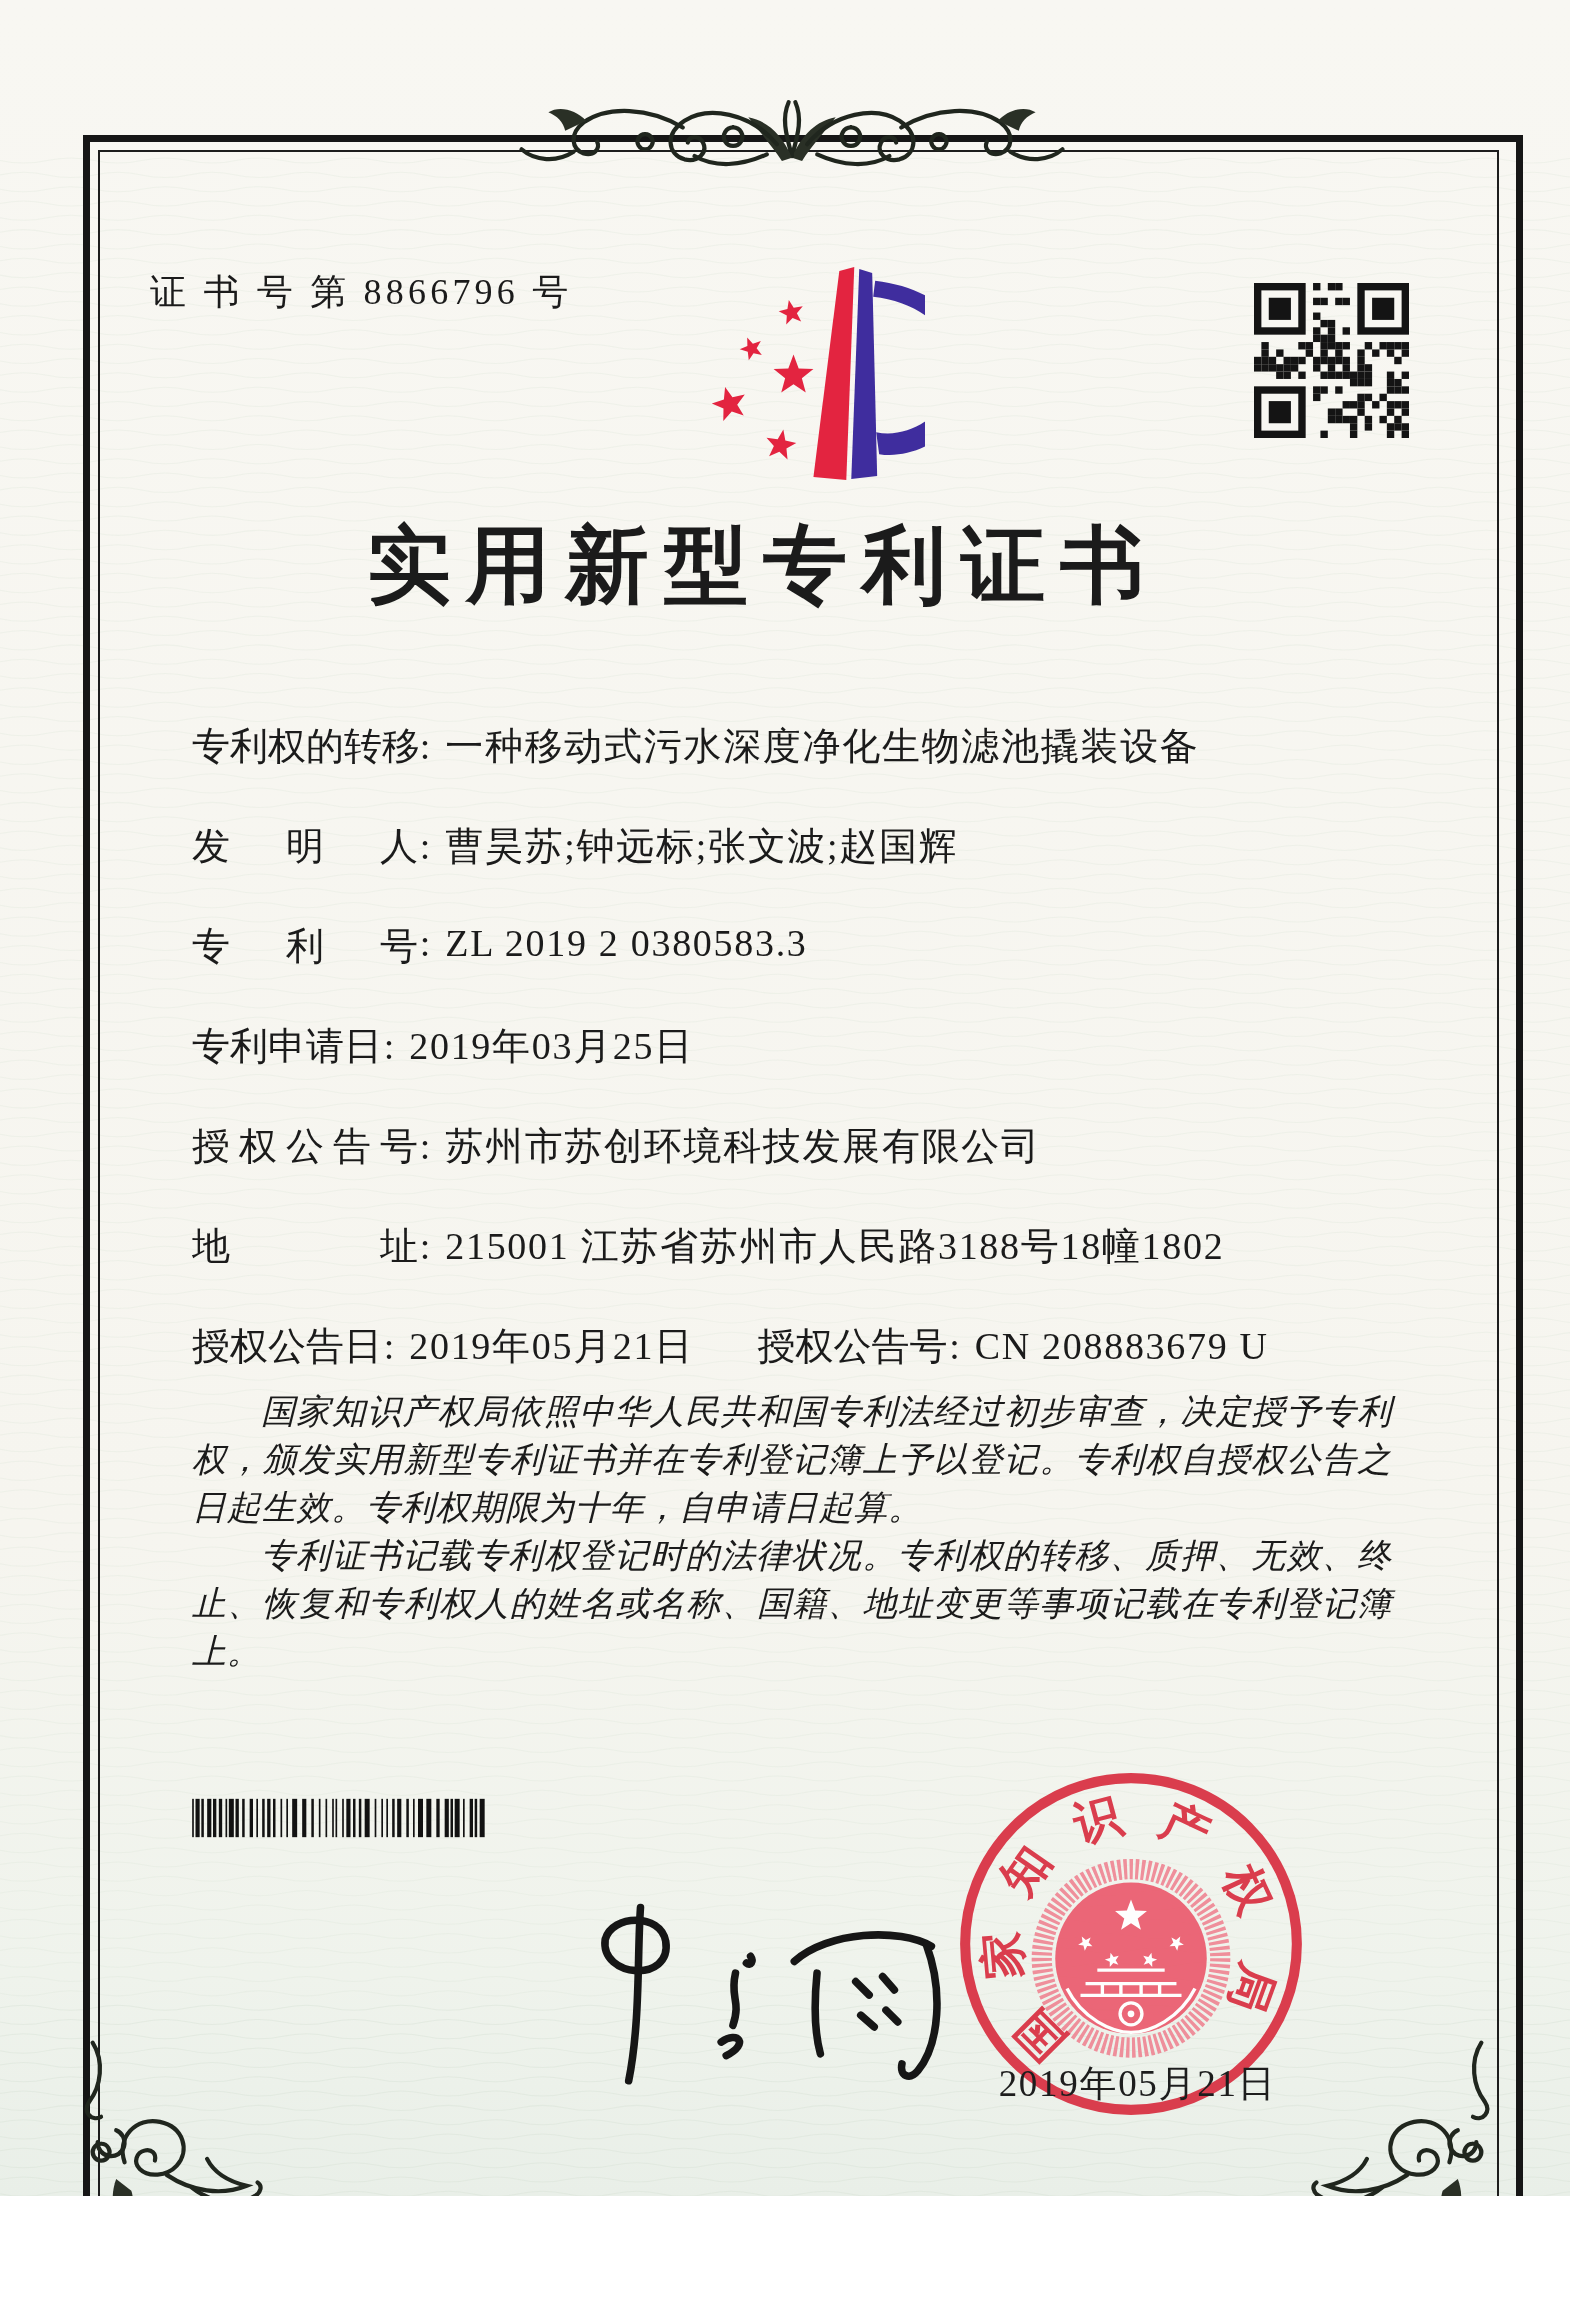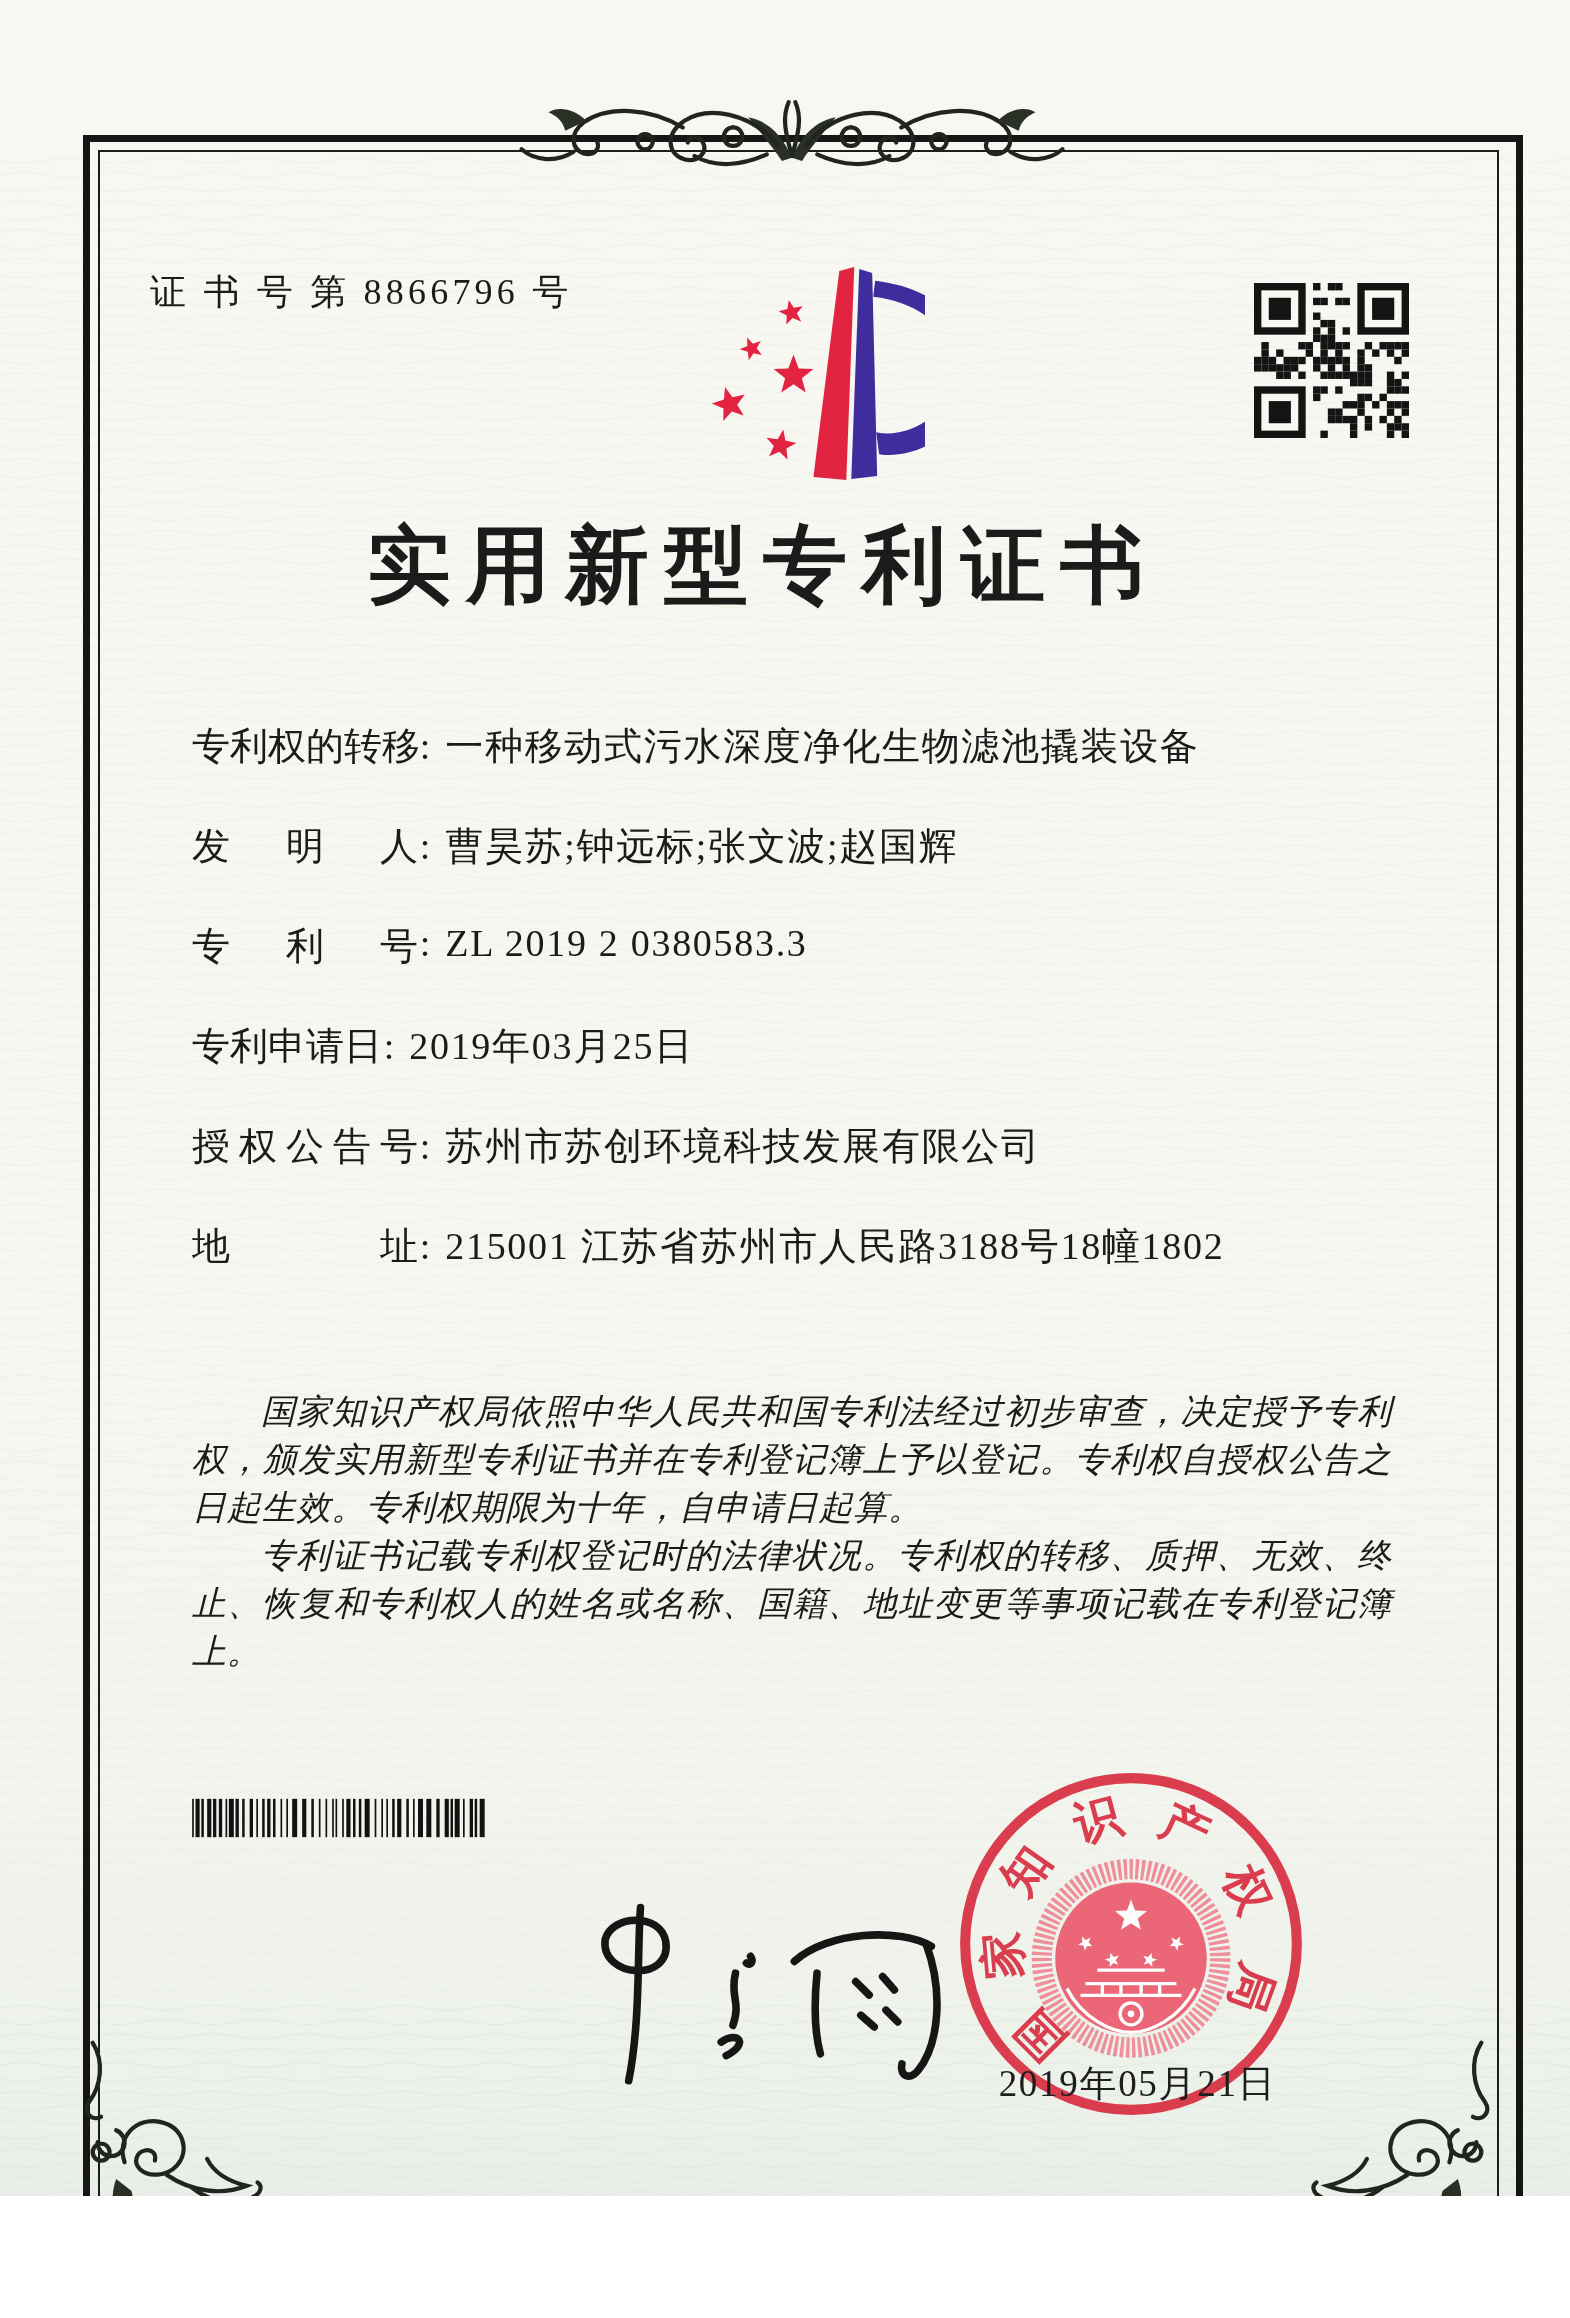--- a/index.html
+++ b/index.html
@@ -383,20 +383,24 @@
     </div>
     <div class="row">
       <span class="flabel compact">专利申请日</span><span class="colon">:</span><span class="fval">2019年03月25日</span>
     </div>
     <div class="row">
       <span class="flabel">授权公告号</span><span class="colon">:</span><span class="fval">苏州市苏创环境科技发展有限公司</span>
     </div>
     <div class="row">
       <span class="flabel">地址</span><span class="colon">:</span><span class="fval">215001 江苏省苏州市人民路3188号18幢1802</span>
     </div>
+    <div class="row">
+      <span class="flabel compact">授权公告日</span><span class="colon">:</span><span class="fval">2019年05月21日</span>
+      <span class="flabel compact g2">授权公告号</span><span class="colon">:</span><span class="fval">CN 208883679 U</span>
+    </div>
   </div>
 
   <div class="paras abs">
     <p>国家知识产权局依照中华人民共和国专利法经过初步审查，决定授予专利权，颁发实用新型专利证书并在专利登记簿上予以登记。专利权自授权公告之日起生效。专利权期限为十年，自申请日起算。</p>
     <p>专利证书记载专利权登记时的法律状况。专利权的转移、质押、无效、终止、恢复和专利权人的姓名或名称、国籍、地址变更等事项记载在专利登记簿上。</p>
   </div>
 
   <svg id="barcode" class="abs" style="left:189px;top:1798px" width="298" height="40" viewBox="0 0 354 48">
       <rect x="2" y="1" width="2" height="46" fill="#121212"></rect>
       <rect x="6" y="1" width="5" height="46" fill="#121212"></rect>

